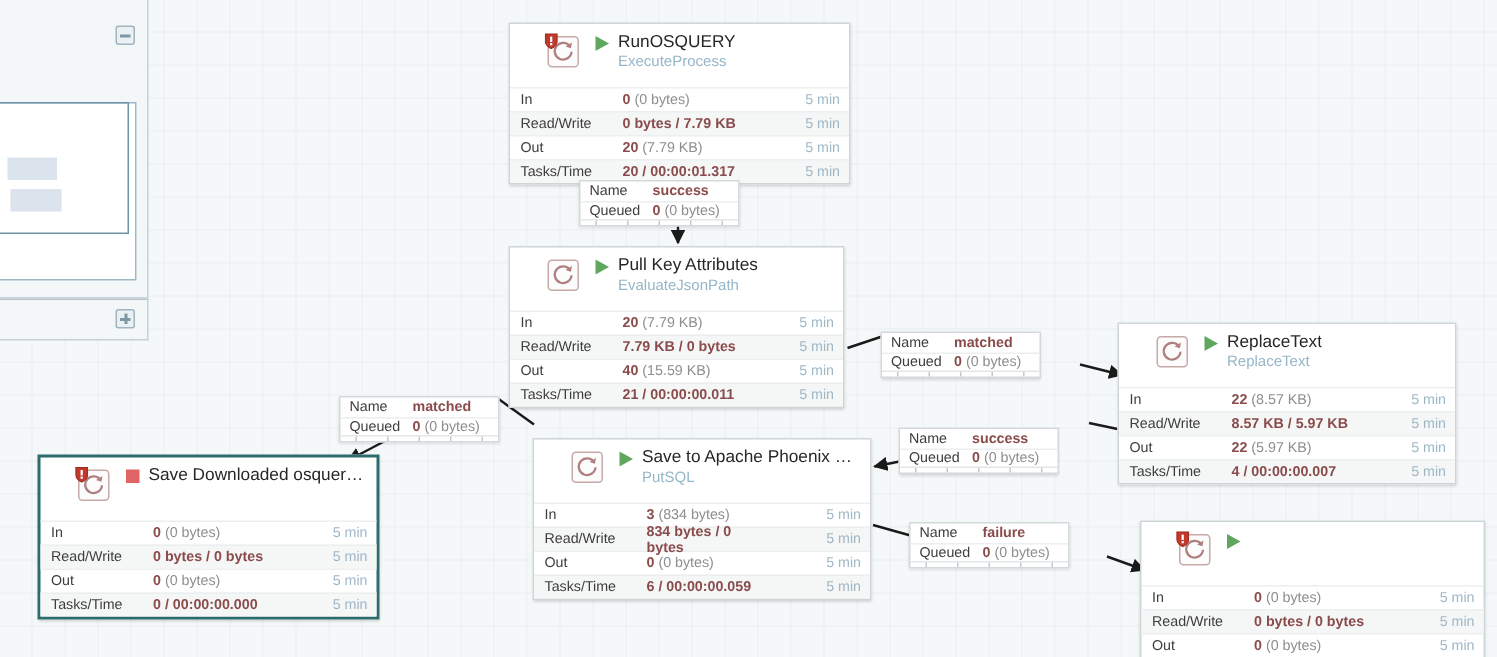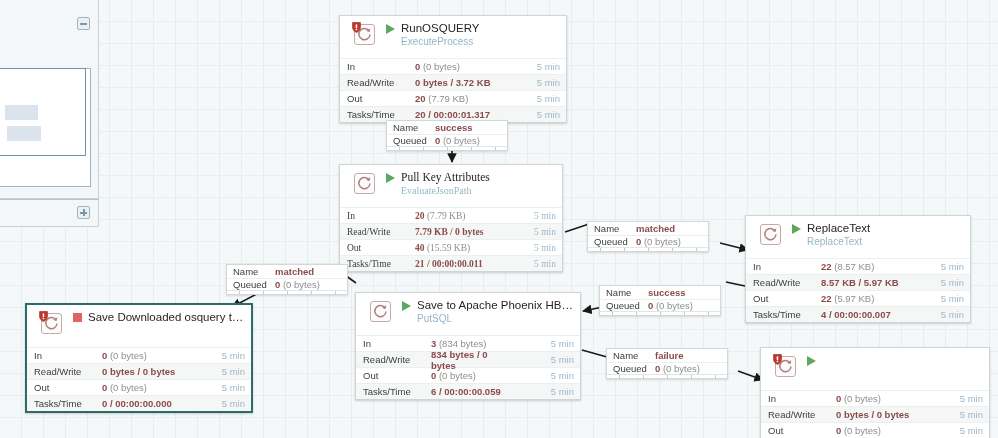--- a/index.html
+++ b/index.html
@@ -37,21 +37,21 @@
     border: 1px solid #cdd5d8;
     box-shadow: 0 1px 2px rgba(0,0,0,0.18);
     box-sizing: border-box;
   }
   .proc.selected {
     border: 2px solid #2c6c6c;
   }
   .proc-head {
     display: flex;
     align-items: flex-start;
-    padding: 6px 6px 5px 12px;
+    padding: 6px 6px 5px 23px;
     height: 42px;
     box-sizing: border-box;
   }
   .proc-icon {
     position: relative;
     width: 25px;
     height: 25px;
     flex: 0 0 25px;
     margin-right: 7px;
     margin-top: 1px;
@@ -135,21 +135,21 @@
     margin-left: 40px;
   }
 
   
   .conn {
     position: absolute;
     background: #ffffff;
     border: 1px solid #d3d8da;
     box-shadow: 0 1px 2px rgba(0,0,0,0.14);
     box-sizing: border-box;
-    width: 122px;
+    width: 107px;
   }
   .conn-row {
     display: flex;
     align-items: center;
     font-size: 9.5px;
     height: 12.5px;
     padding: 0 5px 0 6px;
     box-sizing: border-box;
   }
   .conn-row.second { border-top: 1px solid #eceff0; }
@@ -315,35 +315,35 @@
             <div class="proc-type">ExecuteProcess</div>
           </div>
         </div>
         <div class="stat-row">
           <span class="stat-label">In</span>
           <span class="stat-val"><b>0</b><span> (0 bytes)</span></span>
           <span class="stat-time">5 min</span>
         </div>
         <div class="stat-row alt">
           <span class="stat-label">Read/Write</span>
-          <span class="stat-val"><b>0 bytes / 3.72 KB</b><span></span></span>
+          <span class="stat-val"><b>0 bytes / 7.79 KB</b><span></span></span>
           <span class="stat-time">5 min</span>
         </div>
         <div class="stat-row">
           <span class="stat-label">Out</span>
           <span class="stat-val"><b>20</b><span> (7.79 KB)</span></span>
           <span class="stat-time">5 min</span>
         </div>
         <div class="stat-row alt">
           <span class="stat-label">Tasks/Time</span>
           <span class="stat-val"><b>20 / 00:00:01.317</b><span></span></span>
           <span class="stat-time">5 min</span>
         </div>
       </div>
-      <div class="proc" style="left: 339px; top: 164px; width: 224px; font-family: Liberation Serif, serif;">
+      <div class="proc" style="left: 339px; top: 164px; width: 224px;">
         <div class="proc-head">
           <div class="proc-icon">
             <div class="icon-box">
               <svg width="19" height="19" viewBox="0 0 19 19">
                 <path d="M14.2 6.2 A5.6 5.6 0 1 0 15 9.5" fill="none" stroke="#b07f7f" stroke-width="1.5"></path>
                 <path d="M15.3 3.3 L14.6 7.1 L11 6.0 Z" fill="#b07f7f"></path>
               </svg>
             </div>
           </div>
           <div class="run-state">

